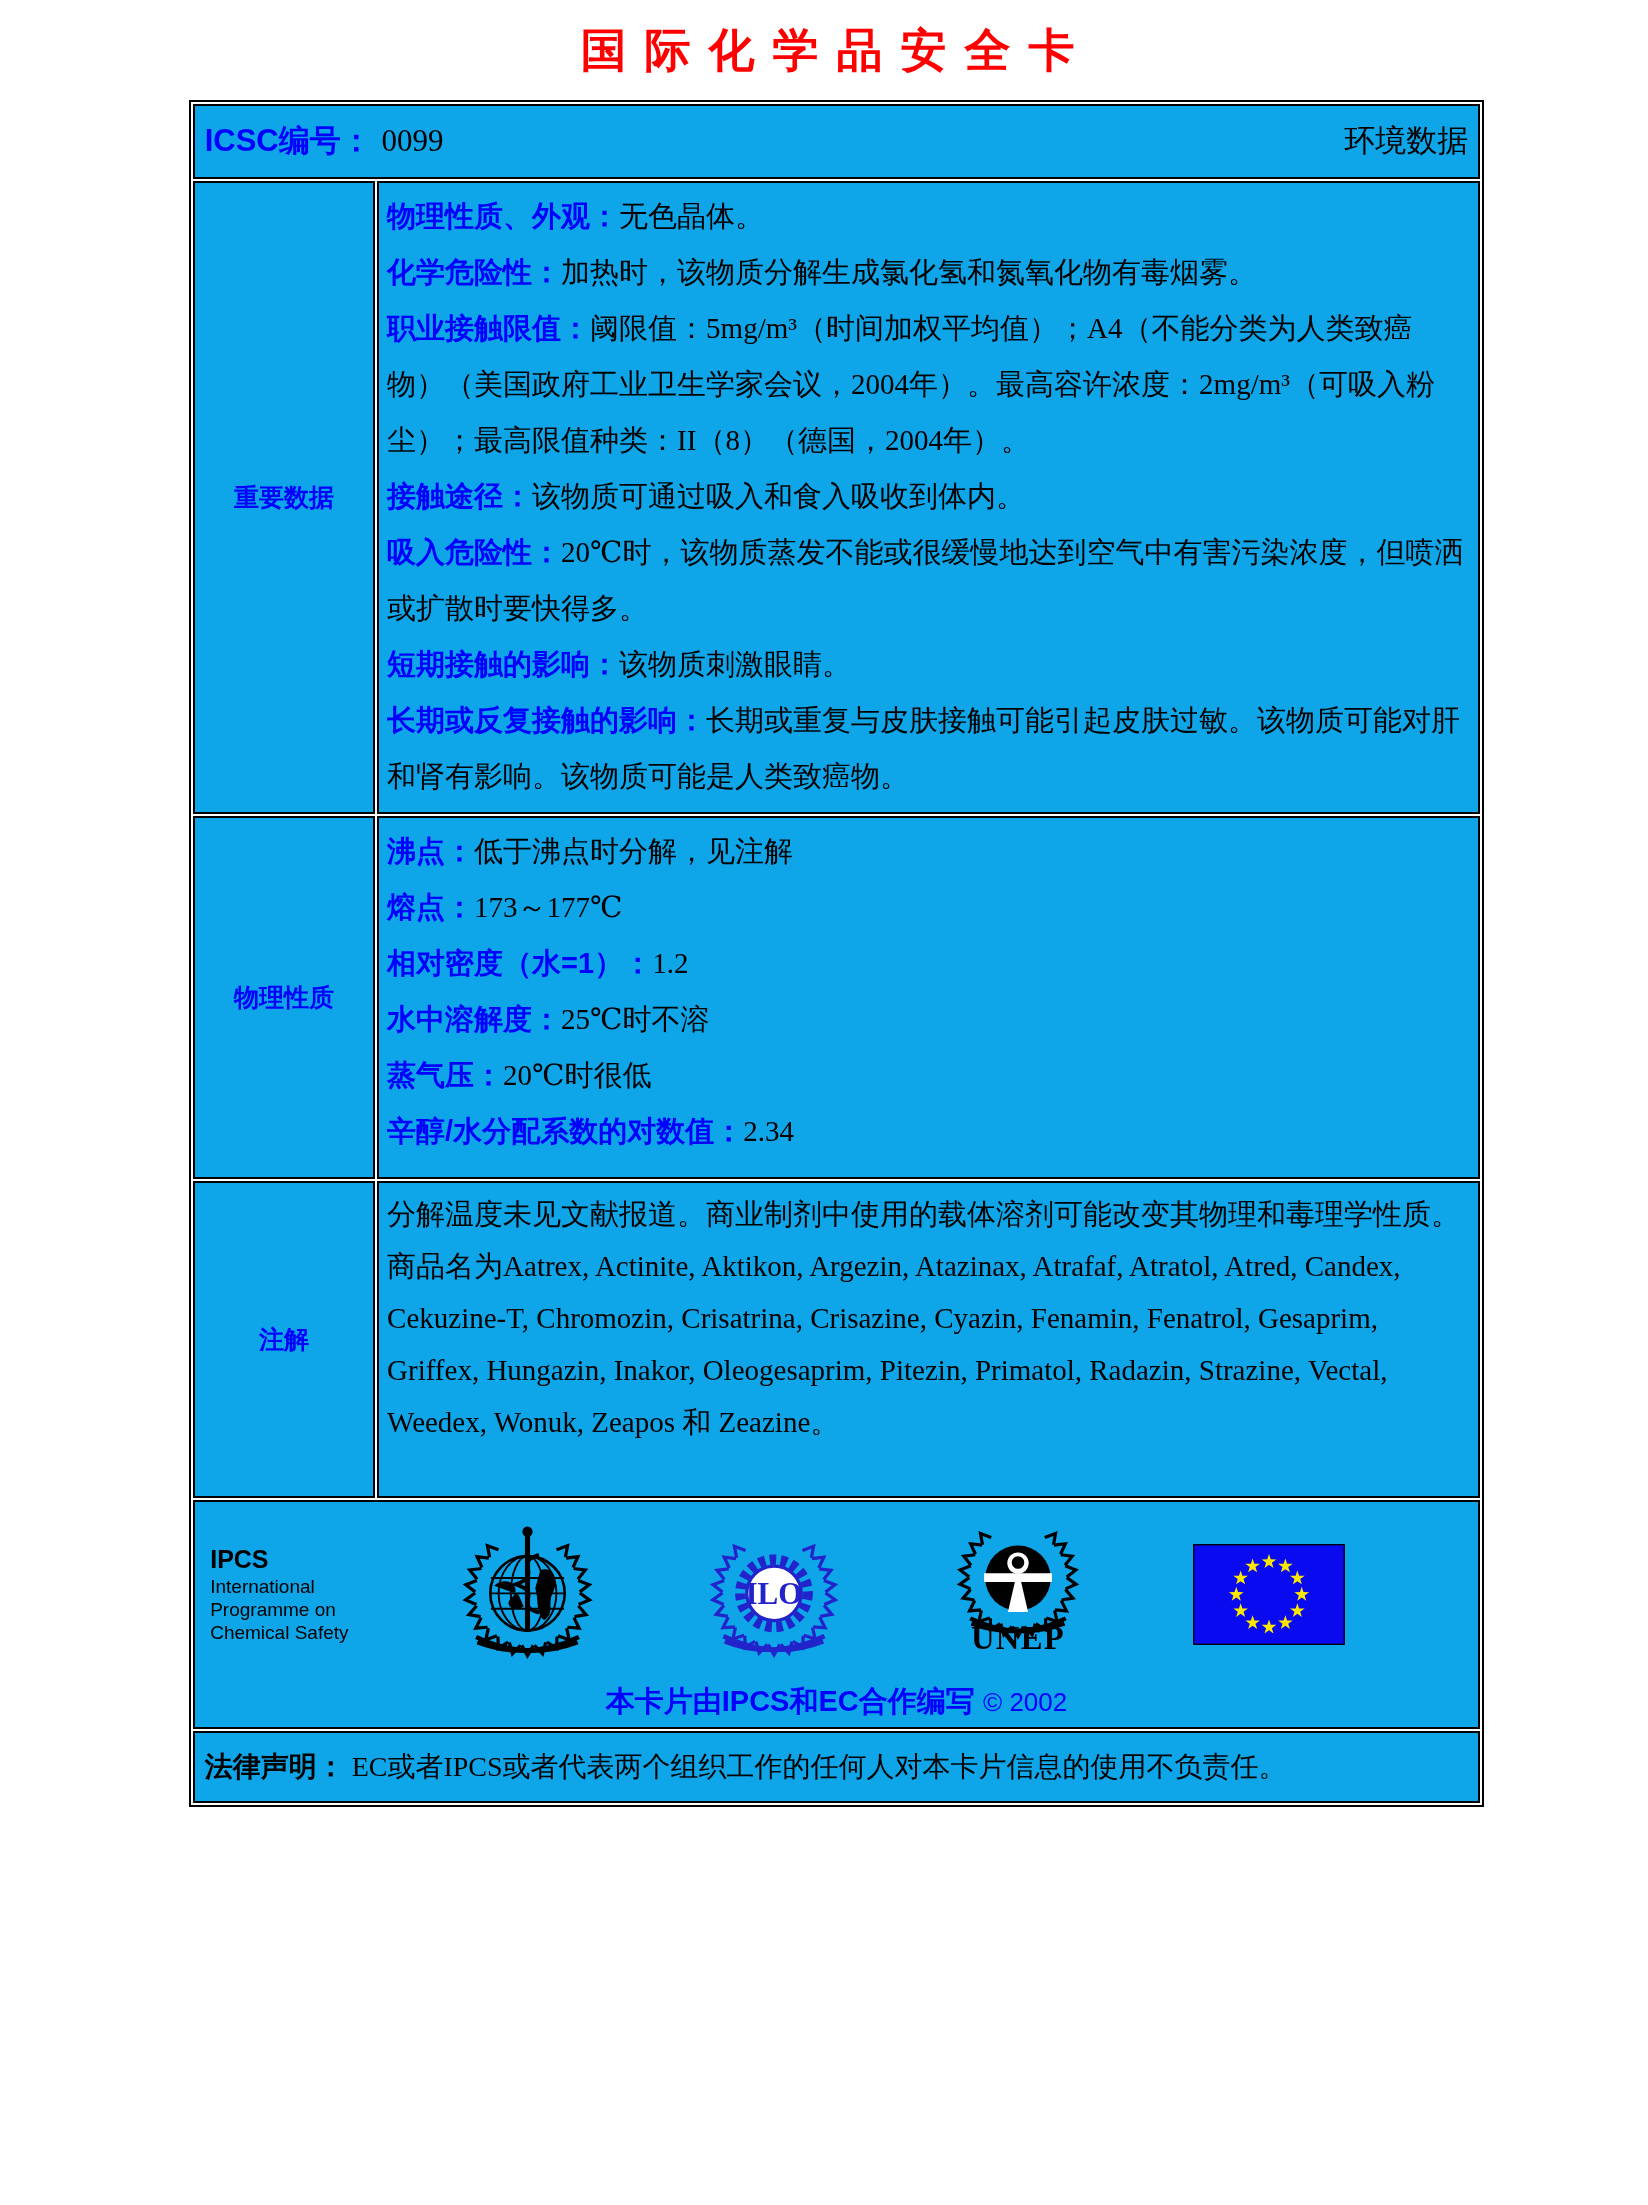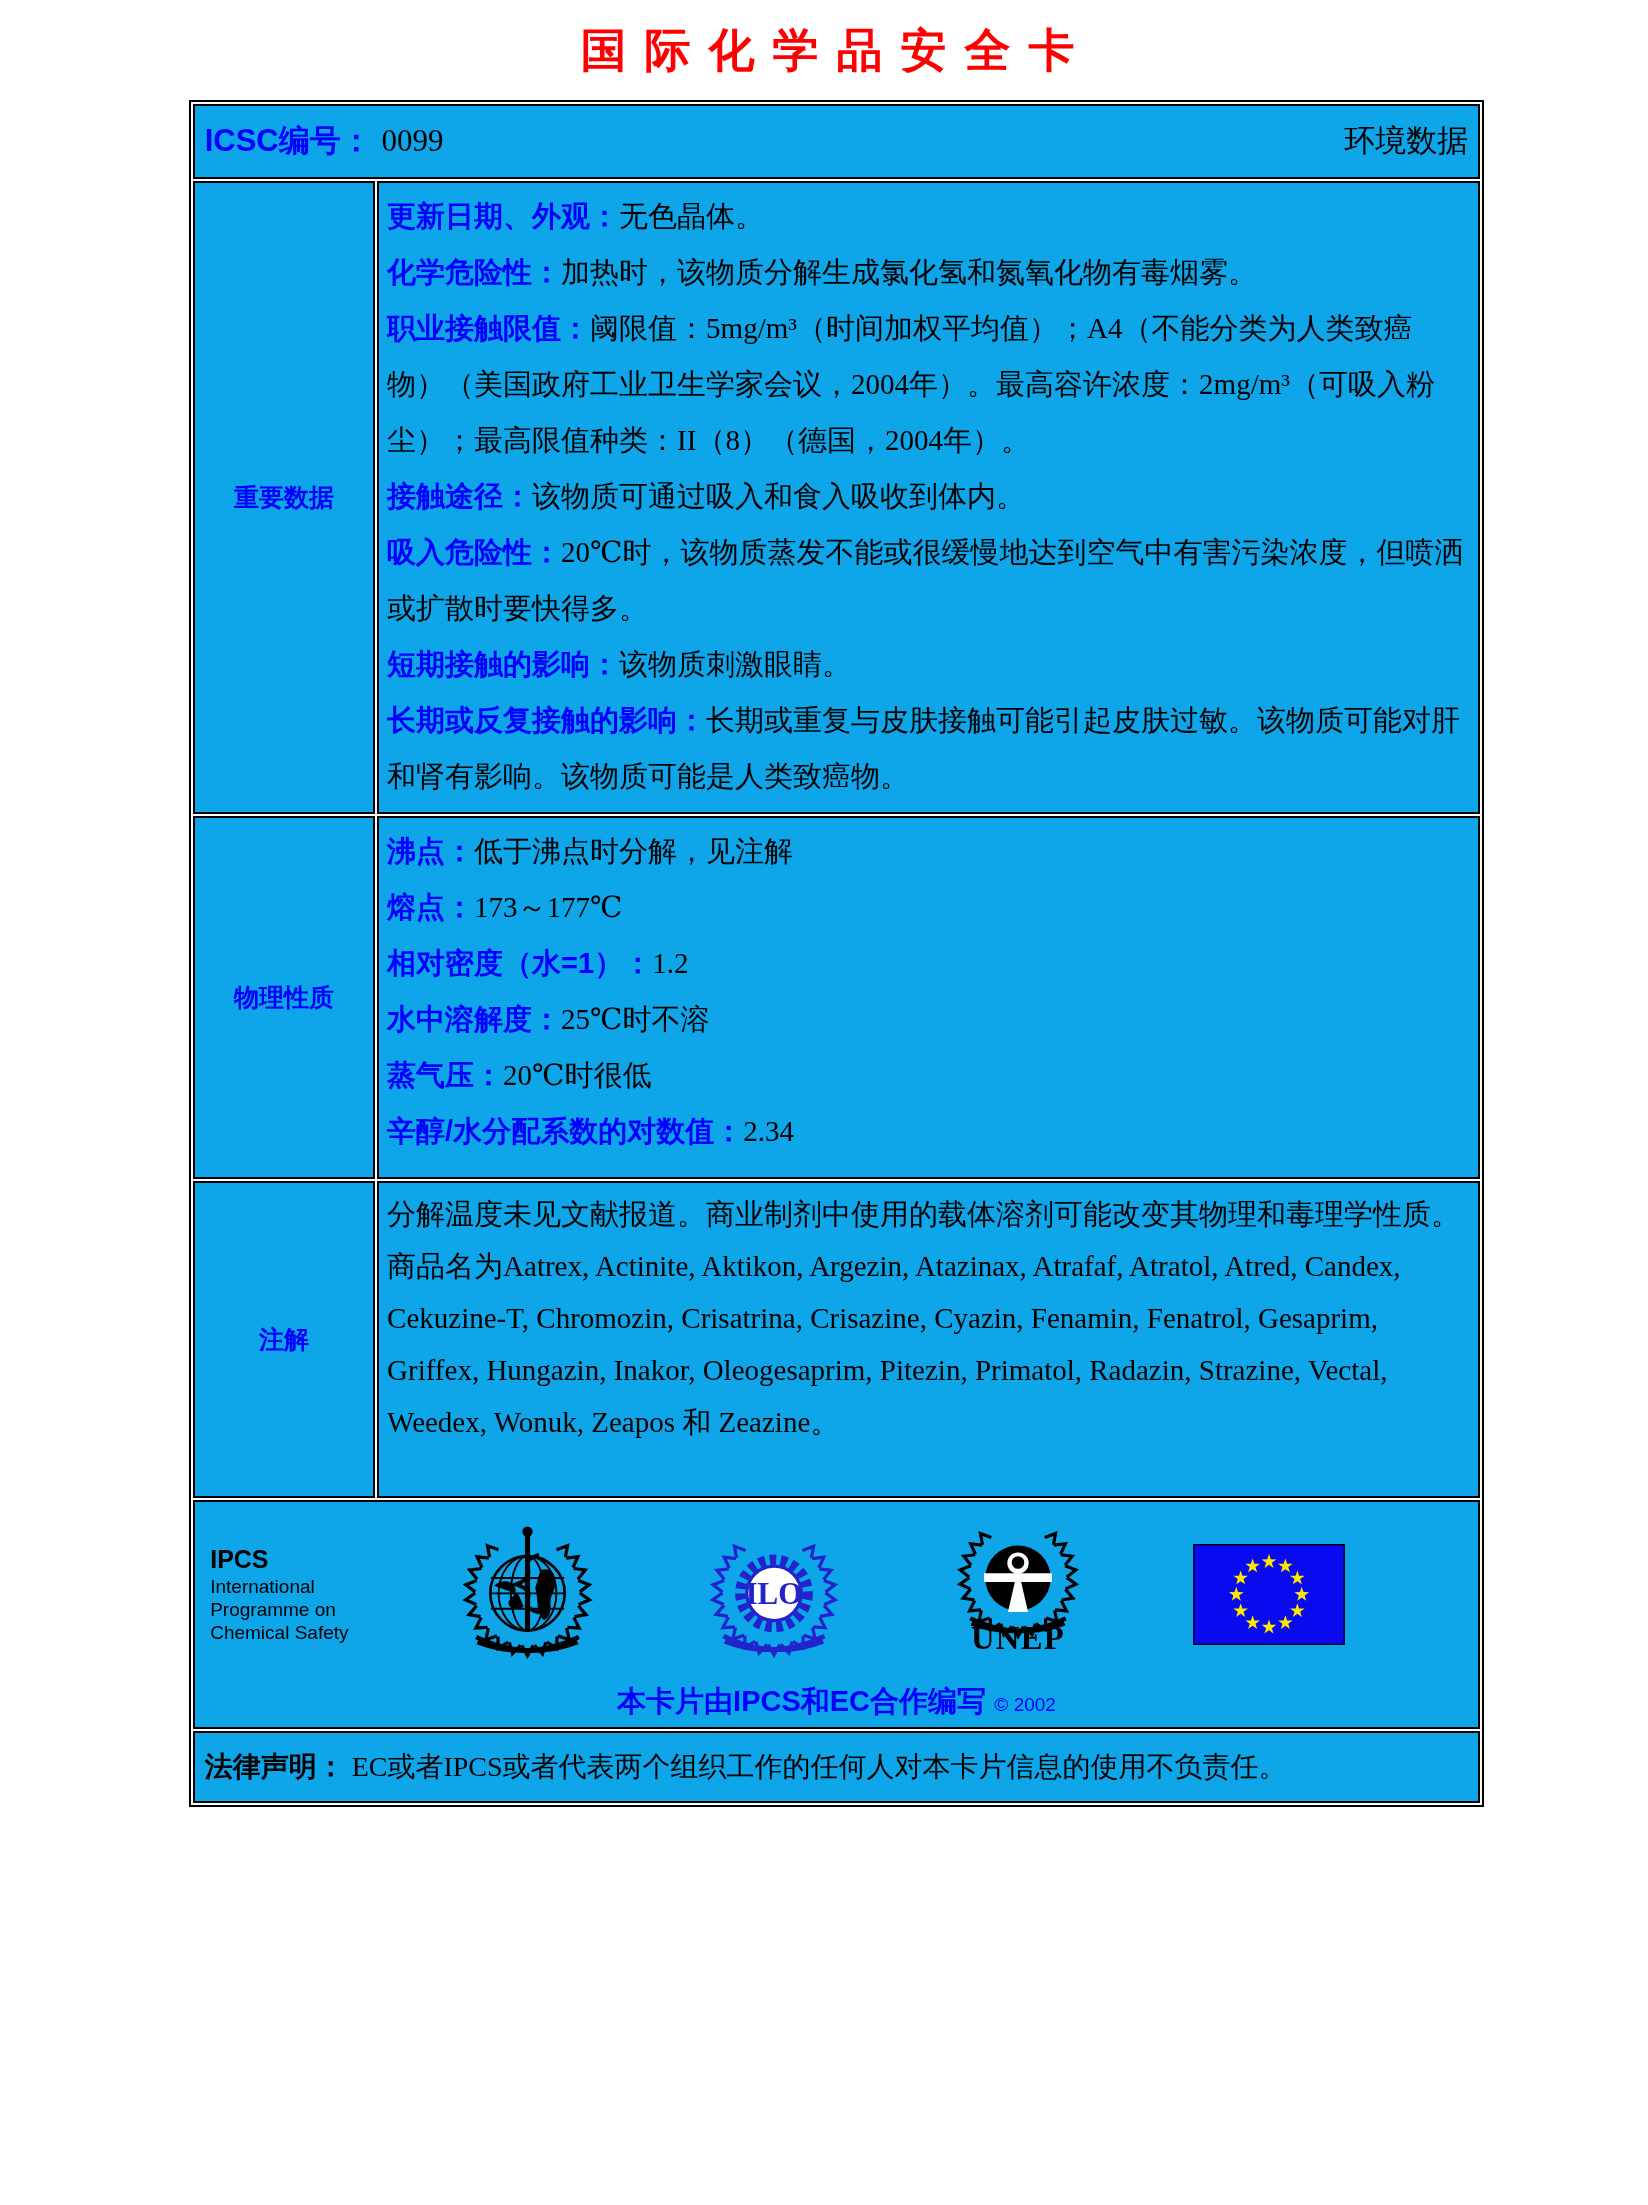--- a/index.html
+++ b/index.html
@@ -75,21 +75,21 @@
     font-family:"Liberation Sans","DejaVu Sans",sans-serif;
     color:#000;line-height:23px;font-size:19px;
   }
   .ipcs-title{font-size:25px;font-weight:bold;line-height:31px;}
   .footer-caption{
     text-align:center;margin-top:5.6px;
     color:#0000FF;
     font-family:"Liberation Sans","DejaVu Sans",sans-serif;
     font-weight:bold;font-size:29px;
   }
-  .caption-year{font-weight:normal;font-size:19px;margin-left:8.3px;}
+  .caption-year{font-weight:normal;font-size:26px;margin-left:8.3px;}
   td.legal-cell{height:60px;vertical-align:middle;padding:4.2px 9.7px;}
   .legal-flex{display:flex;align-items:center;font-size:28px;}
   .legal-label{
     font-family:Liberation Serif, serif;
     font-weight:bold;color:#000;white-space:nowrap;
   }
   .legal-text{margin-left:7px;}
   svg.emblem{display:block;}
   svg text{font-family:"Liberation Serif","DejaVu Serif",serif;}
 </style>
@@ -120,21 +120,21 @@
           <span class="icsc-label">ICSC编号：</span><span class="icsc-number">0099</span>
         </span>
         <span class="chem-name">环境数据</span>
       </div>
     </td>
   </tr>
 
   <tr>
     <td class="label-cell">重要数据</td>
     <td class="content-cell content-important">
-      <p class="data-item"><span class="inline-label">更新日期、外观：</span><span>无色晶体。</span></p>
+      <p class="data-item"><span class="inline-label">物理性质、外观：</span><span>无色晶体。</span></p>
       <p class="data-item"><span class="inline-label">化学危险性：</span><span>加热时，该物质分解生成氯化氢和氮氧化物有毒烟雾。</span></p>
       <p class="data-item"><span class="inline-label">职业接触限值：</span><span>阈限值：5mg/m³（时间加权平均值）；A4（不能分类为人类致癌物）（美国政府工业卫生学家会议，2004年）。最高容许浓度：2mg/m³（可吸入粉尘）；最高限值种类：II（8）（德国，2004年）。</span></p>
       <p class="data-item"><span class="inline-label">接触途径：</span><span>该物质可通过吸入和食入吸收到体内。</span></p>
       <p class="data-item"><span class="inline-label">吸入危险性：</span><span>20℃时，该物质蒸发不能或很缓慢地达到空气中有害污染浓度，但喷洒或扩散时要快得多。</span></p>
       <p class="data-item"><span class="inline-label">短期接触的影响：</span><span>该物质刺激眼睛。</span></p>
       <p class="data-item"><span class="inline-label">长期或反复接触的影响：</span><span>长期或重复与皮肤接触可能引起皮肤过敏。该物质可能对肝和肾有影响。该物质可能是人类致癌物。</span></p>
     </td>
   </tr>
 
   <tr>

